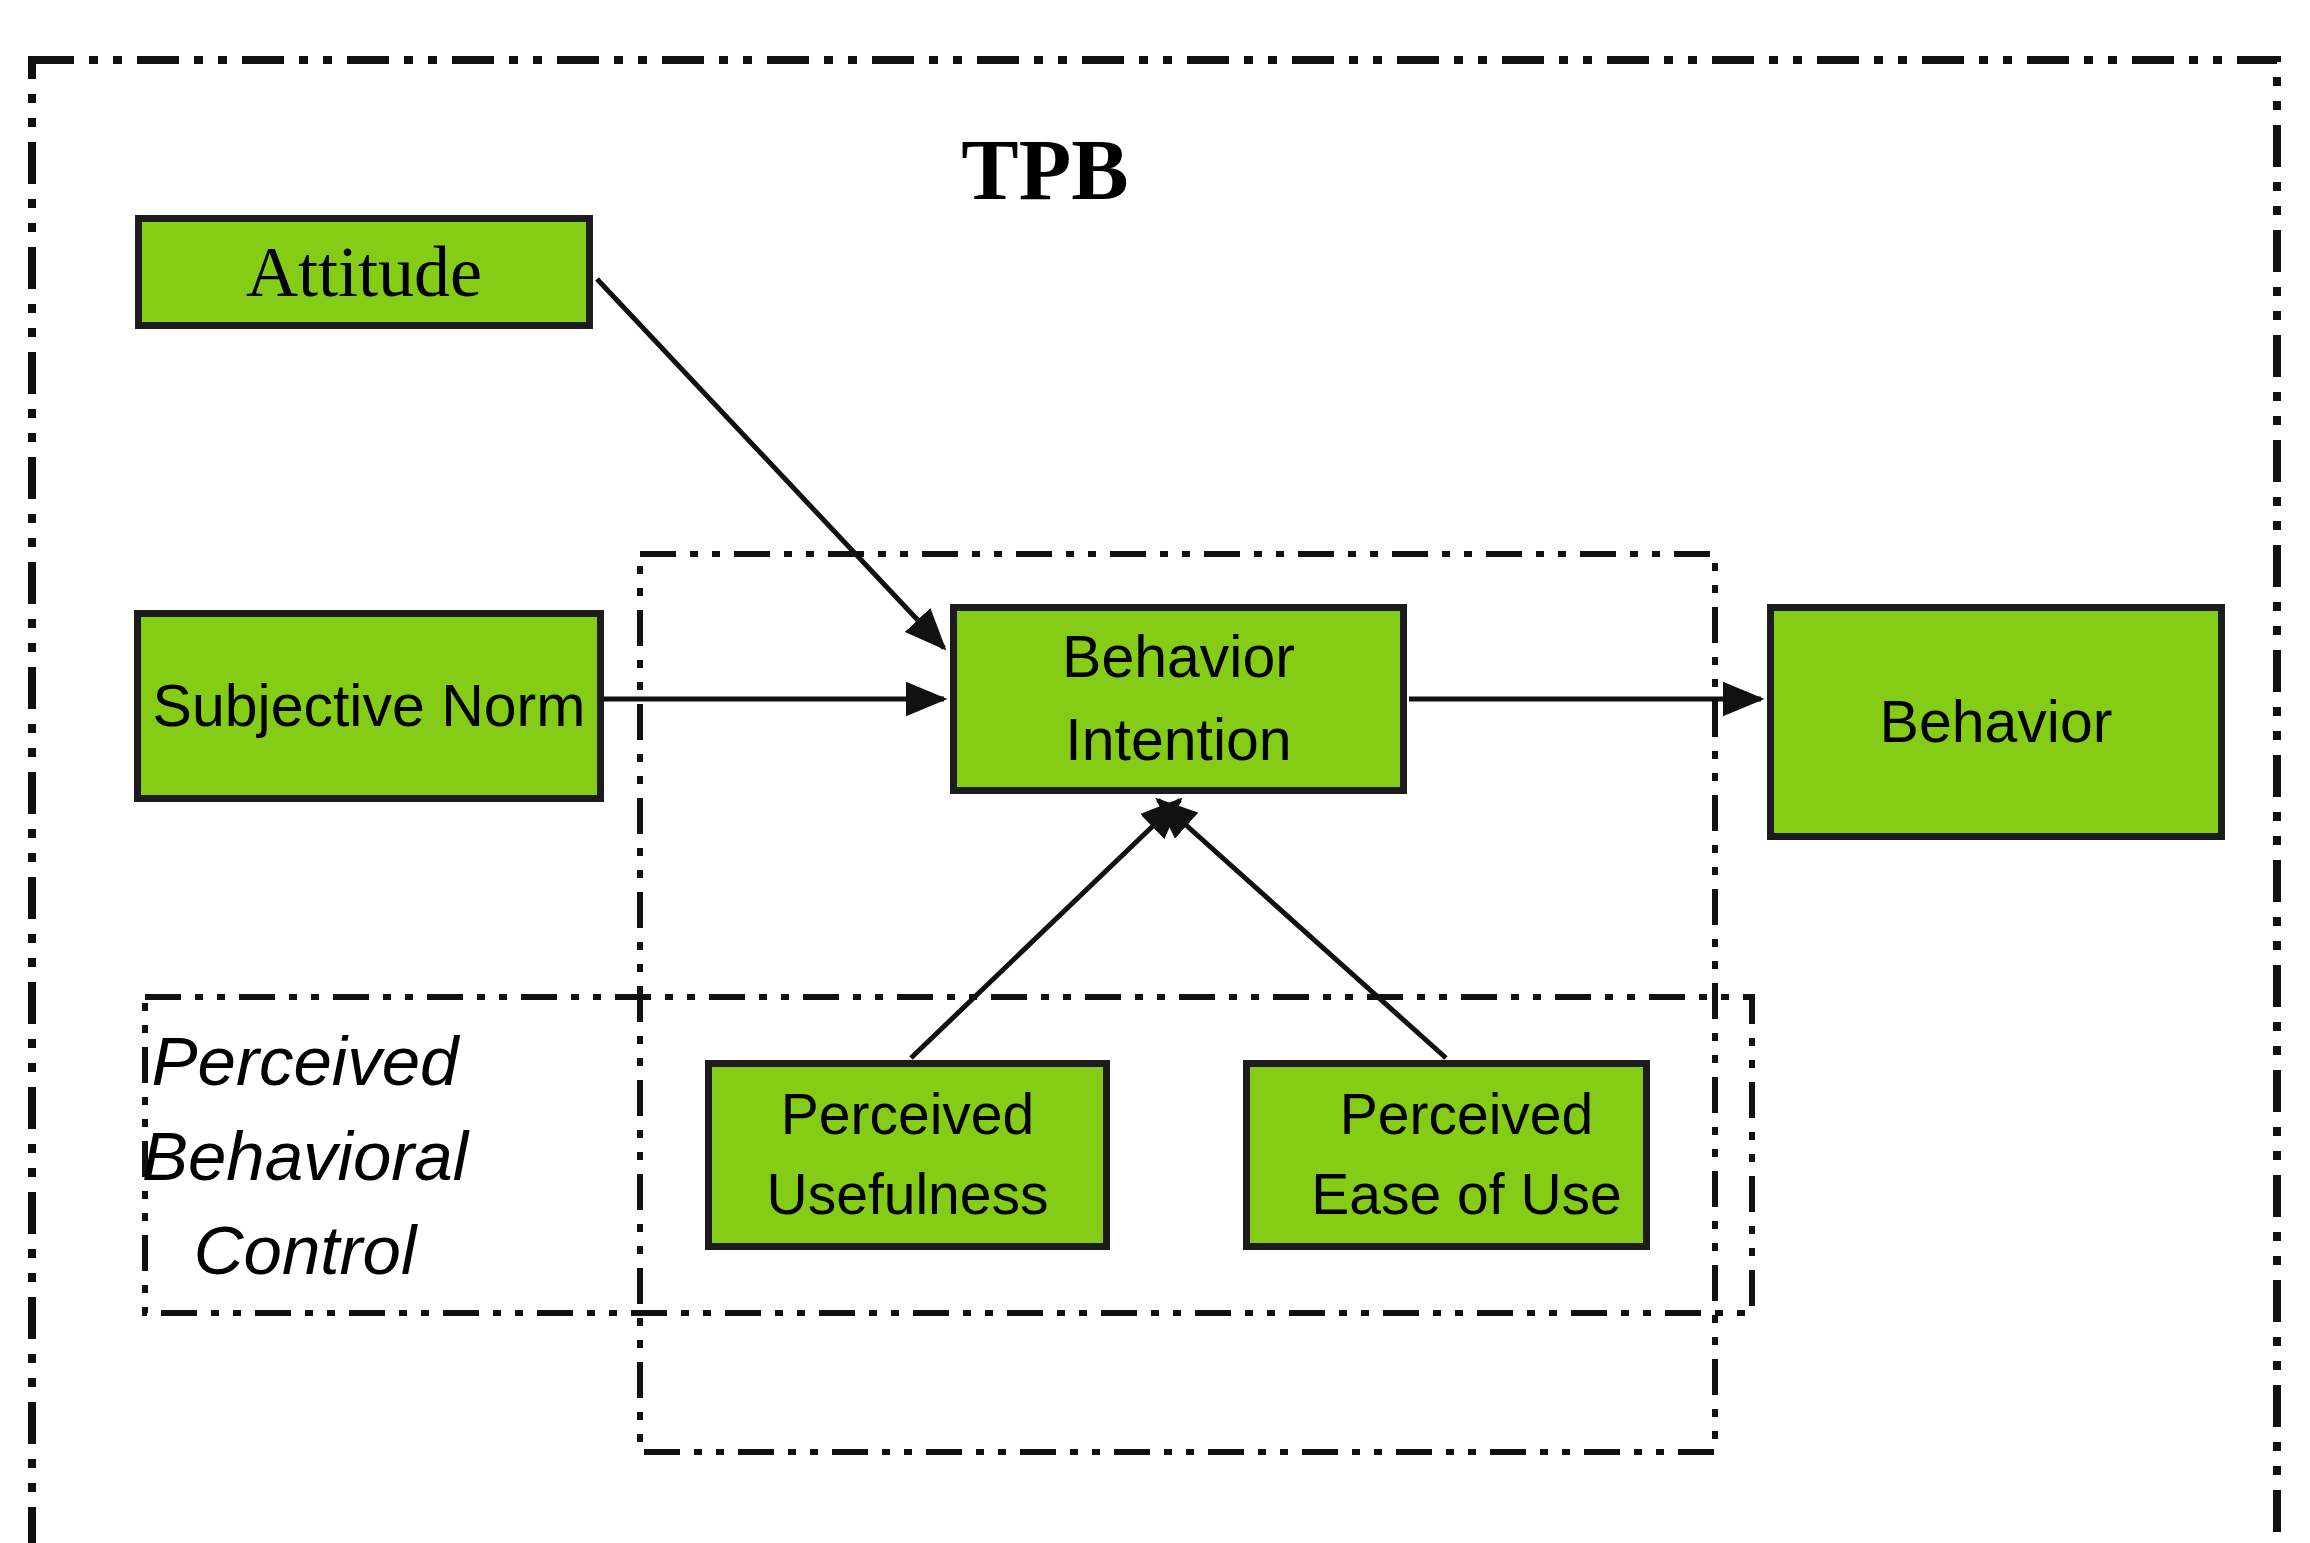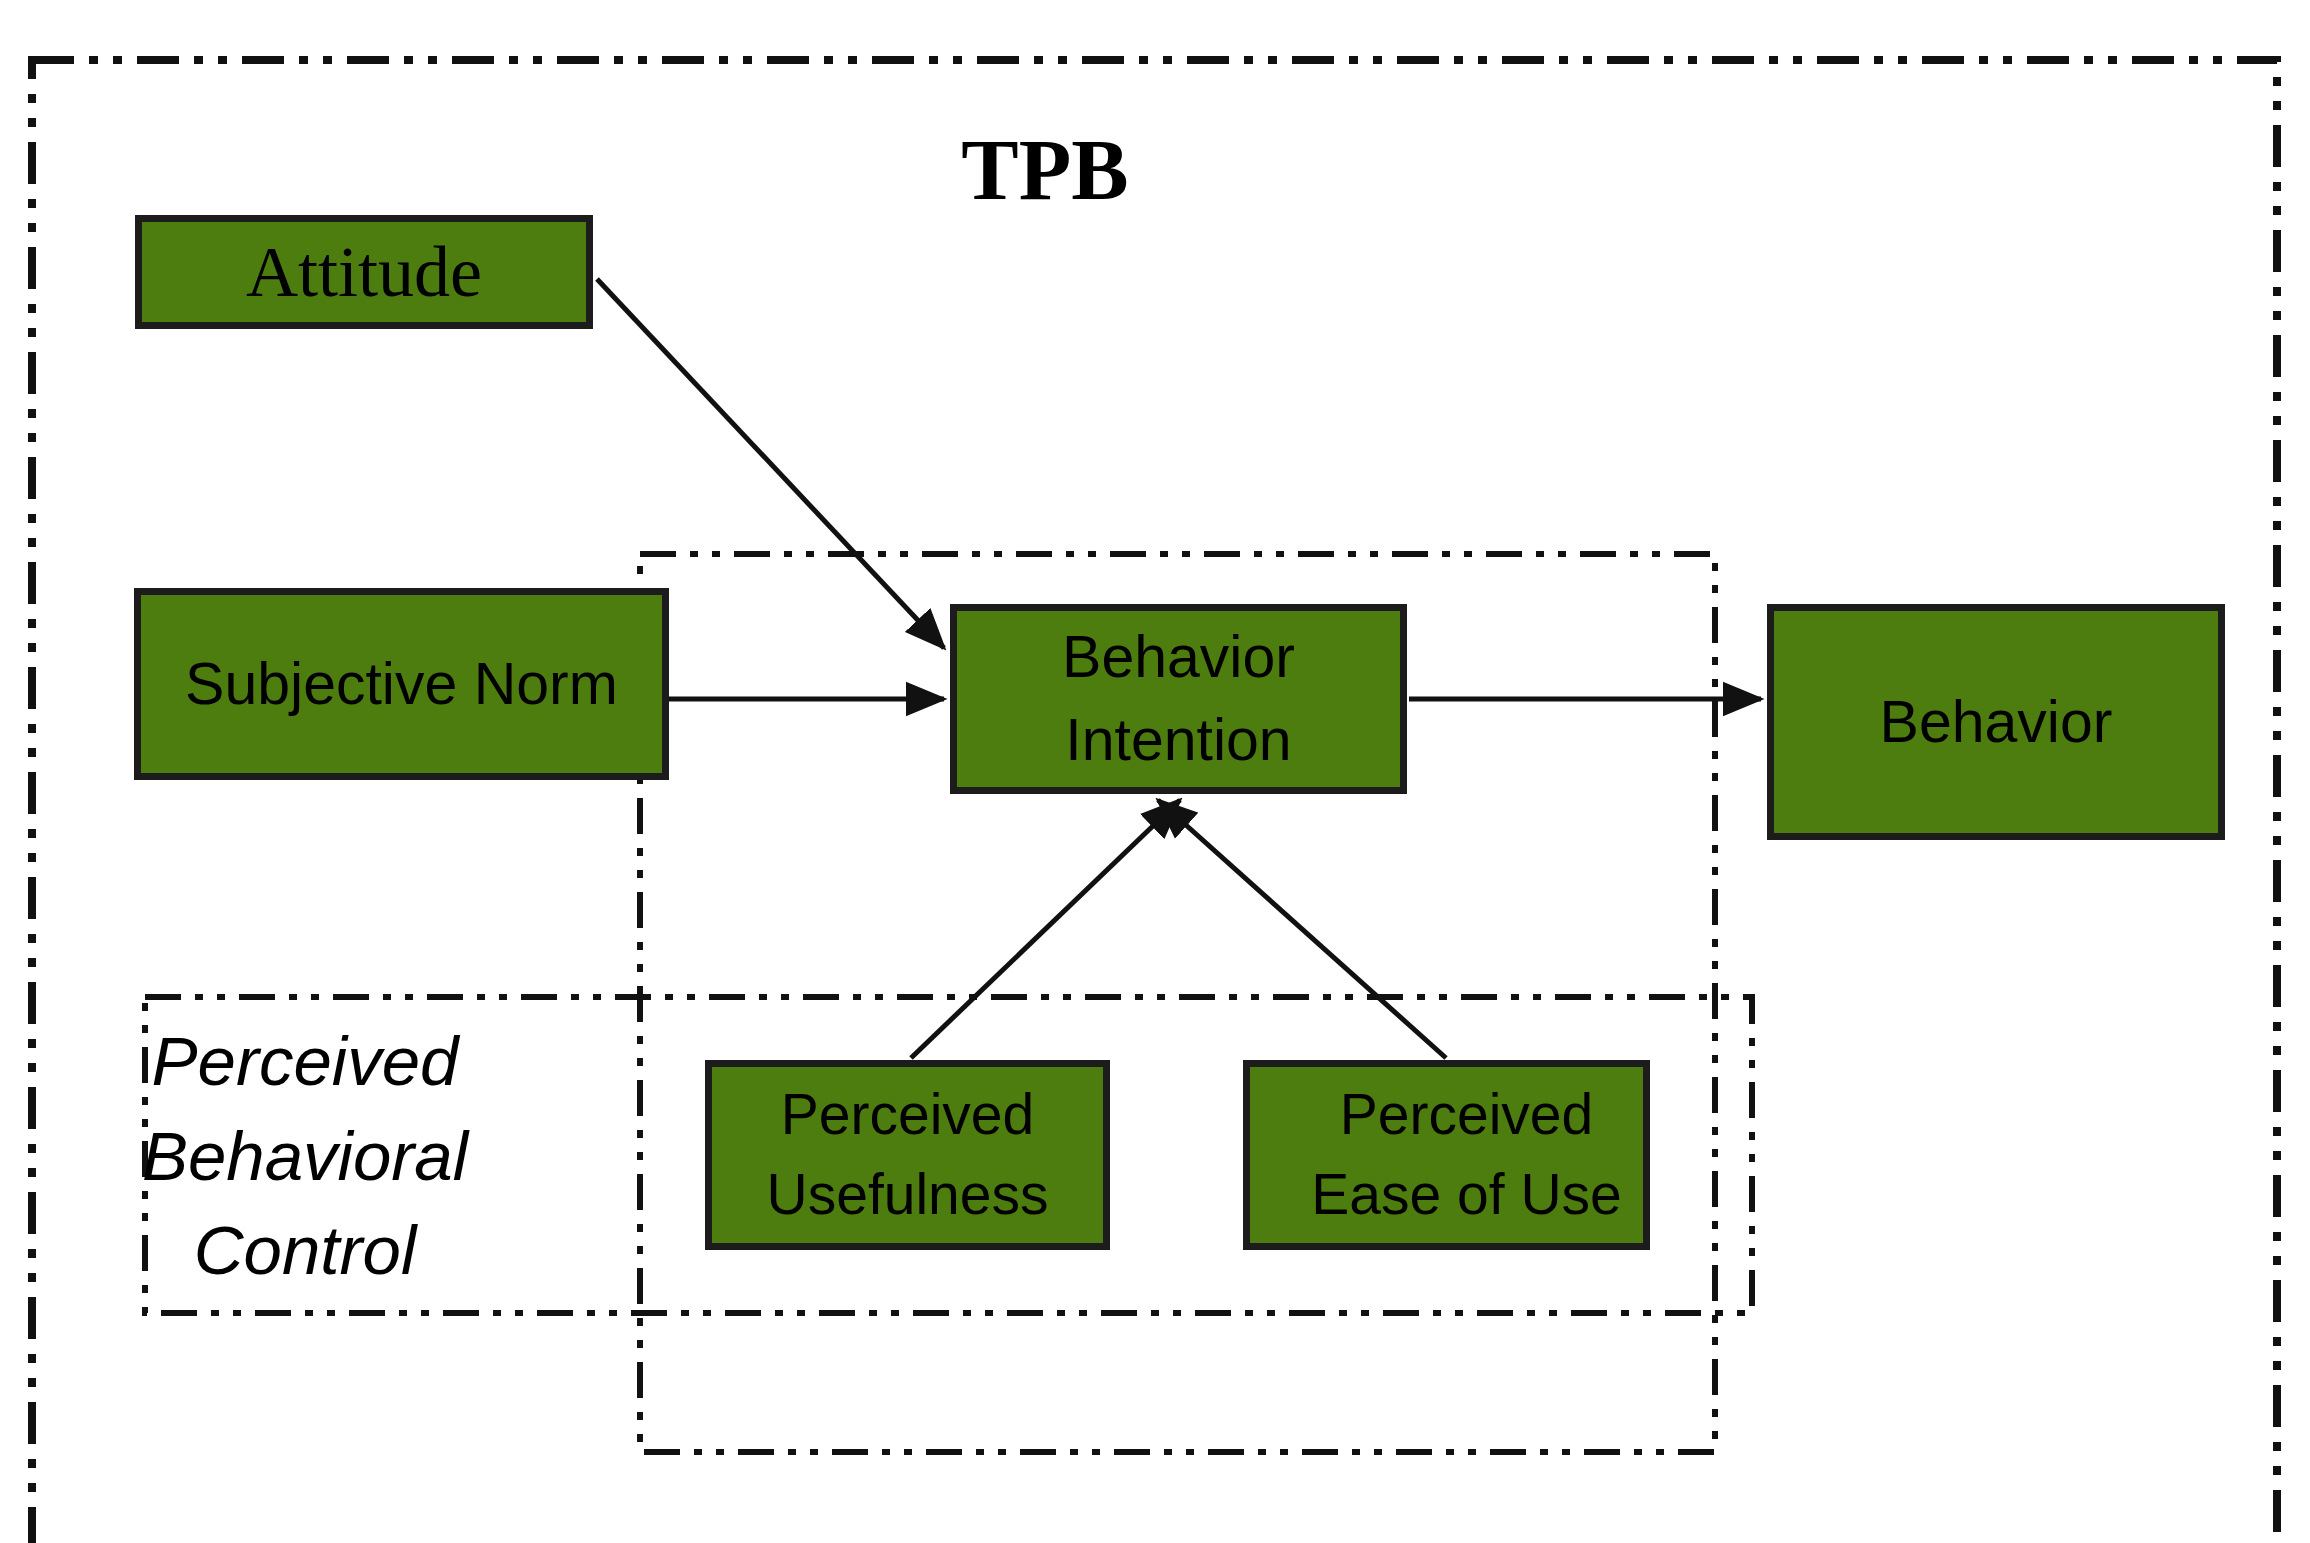--- a/index.html
+++ b/index.html
@@ -21,32 +21,32 @@
     position: absolute;
     left: 0;
     top: 0;
     width: 2310px;
     height: 1543px;
   }
   .node {
     position: absolute;
     box-sizing: border-box;
     border: 7px solid #1c1c1c;
-    background: #4d7c0f;
+    background: #84cc16;
     display: flex;
     align-items: center;
     justify-content: center;
     text-align: center;
     font-size: 59px;
     line-height: 1.40;
     color: #000000;
   }
   .node-attitude       { left: 135px;  top: 183px;  width: 458px; height: 114px;
                          font-family: "Liberation Serif", serif; font-size: 72px; }
-  .node-subjective     { left: 134px;  top: 556px;  width: 535px; height: 192px; }
+  .node-subjective     { left: 134px;  top: 578px;  width: 470px; height: 192px; }
   .node-bi             { left: 950px;  top: 572px;  width: 457px; height: 190px; }
   .node-behavior       { left: 1767px; top: 572px;  width: 458px; height: 236px; }
   .node-pu             { left: 705px;  top: 1028px; width: 405px; height: 190px; font-size: 57px; }
   .node-peou           { left: 1243px; top: 1028px; width: 407px; height: 190px; font-size: 57px; padding-left: 40px; }
 
   .region-label {
     position: absolute;
     display: flex;
     align-items: center;
     justify-content: center;

